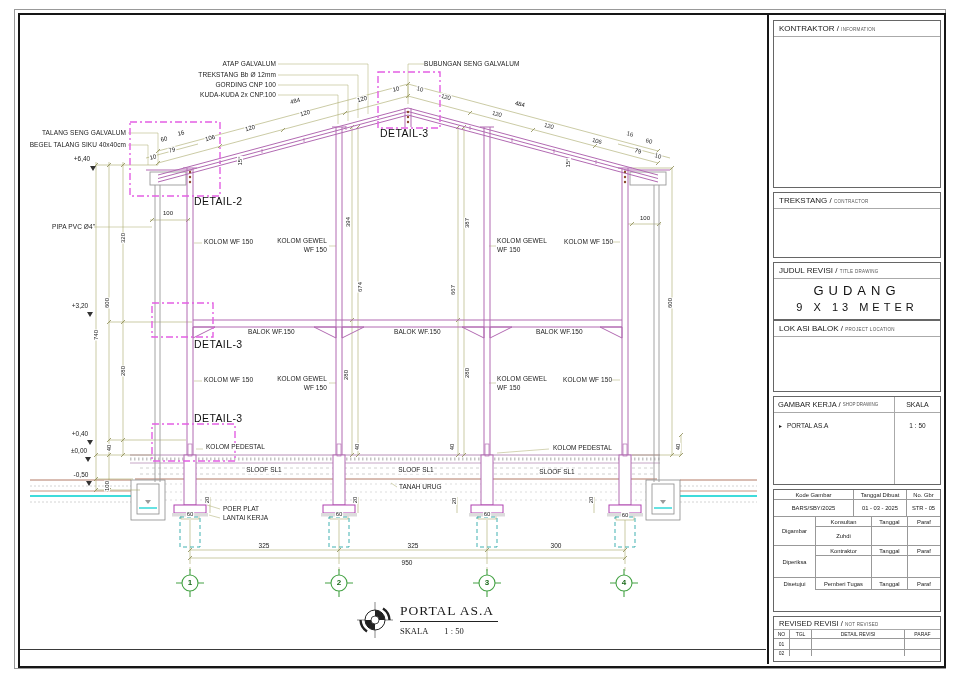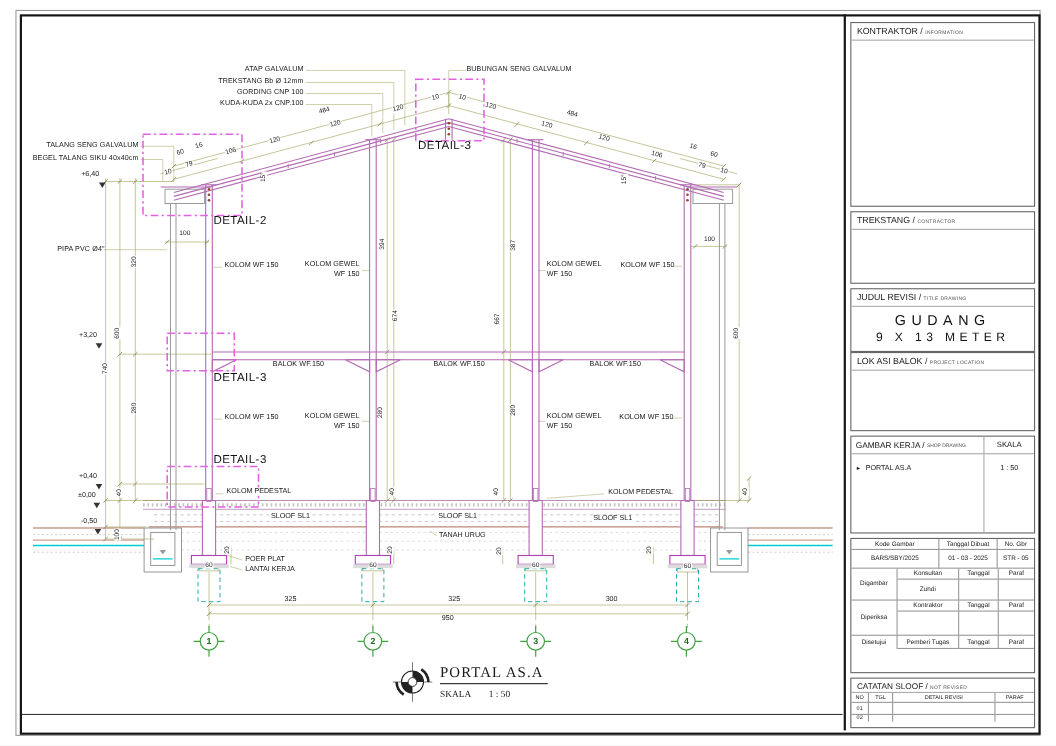--- a/index.html
+++ b/index.html
@@ -465,21 +465,21 @@
       <div class="c nr" style="grid-area:2/4"></div>
       <div class="c nr" style="grid-area:3/4">Paraf</div>
       <div class="c nr" style="grid-area:4/4"></div>
       <div class="c nr" style="grid-area:5/4">Paraf</div>
       <div class="c nr nb" style="grid-area:6/4"></div>
     </div>
   </section>
 
   <section class="tb-box" style="top:616px;height:46px">
     <div class="tb-h rvh">
-      <span>CATATAN SLOOF /</span>
+      <span>REVISED REVISI /</span>
       <span class="sub">NOT REVISED</span>
     </div>
     <div class="rv">
       <div class="c">NO</div>
       <div class="c">TGL</div>
       <div class="c">DETAIL REVISI</div>
       <div class="c nr">PARAF</div>
       <div class="c">01</div>
       <div class="c"></div>
       <div class="c"></div>

